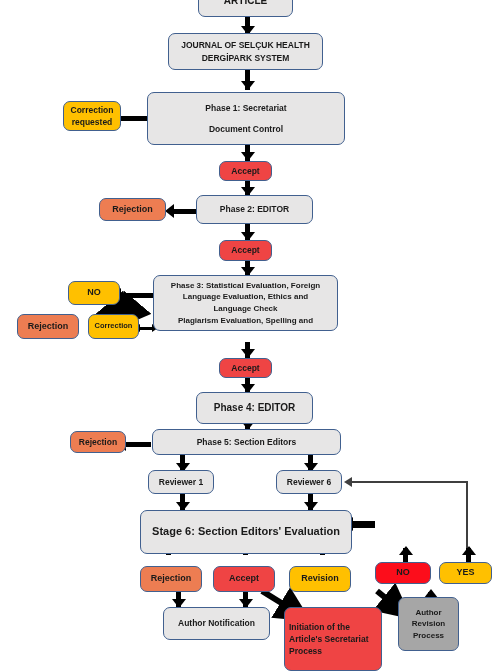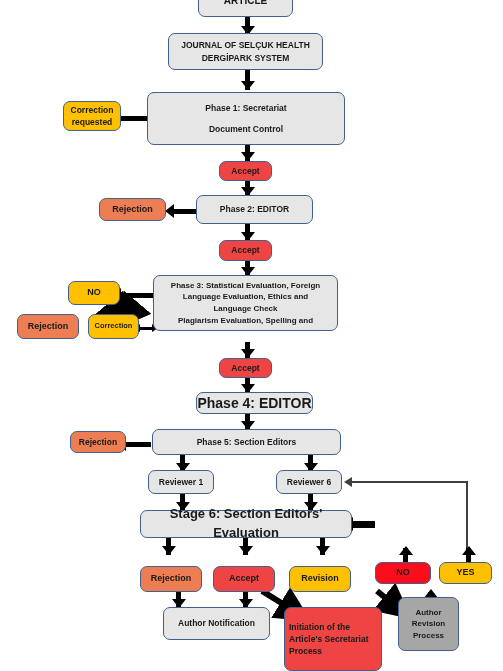--- a/index.html
+++ b/index.html
@@ -282,41 +282,41 @@
   </div>
 
   <div class="node n-amber" style="left:88px; top:314px; width:51px; height:25px; font-size:7.5px;">
     <span>Correction</span>
   </div>
 
   <div class="node n-green" style="left:219px; top:358px; width:53px; height:20px; font-size:8.5px;">
     <span>Accept</span>
   </div>
 
-  <div class="node n-grey" style="left:196px; top:392px; width:117px; height:22px; font-size:14px;">
+  <div class="node n-grey" style="left:196px; top:392px; width:117px; height:32px; font-size:10px;">
     <span>Phase 4: EDITOR</span>
   </div>
 
   <div class="node n-grey" style="left:152px; top:429px; width:189px; height:26px; font-size:8.5px;">
     <span>Phase 5: Section Editors</span>
   </div>
 
   <div class="node n-red" style="left:70px; top:431px; width:56px; height:22px; font-size:8.5px;">
     <span>Rejection</span>
   </div>
 
   <div class="node n-grey" style="left:148px; top:470px; width:66px; height:24px; font-size:8.5px;">
     <span>Reviewer 1</span>
   </div>
 
   <div class="node n-grey" style="left:276px; top:470px; width:66px; height:24px; font-size:8.5px;">
     <span>Reviewer 6</span>
   </div>
 
-  <div class="node n-grey" style="left:140px; top:510px; width:212px; height:28px; font-size:13px;">
+  <div class="node n-grey" style="left:140px; top:510px; width:212px; height:44px; font-size:11px;">
     <span>Stage 6: Section Editors' Evaluation</span>
   </div>
 
   <div class="node n-redbright" style="left:375px; top:562px; width:56px; height:22px; font-size:9px;">
     <span>NO</span>
   </div>
 
   <div class="node n-amber" style="left:439px; top:562px; width:53px; height:22px; font-size:9px;">
     <span>YES</span>
   </div>

